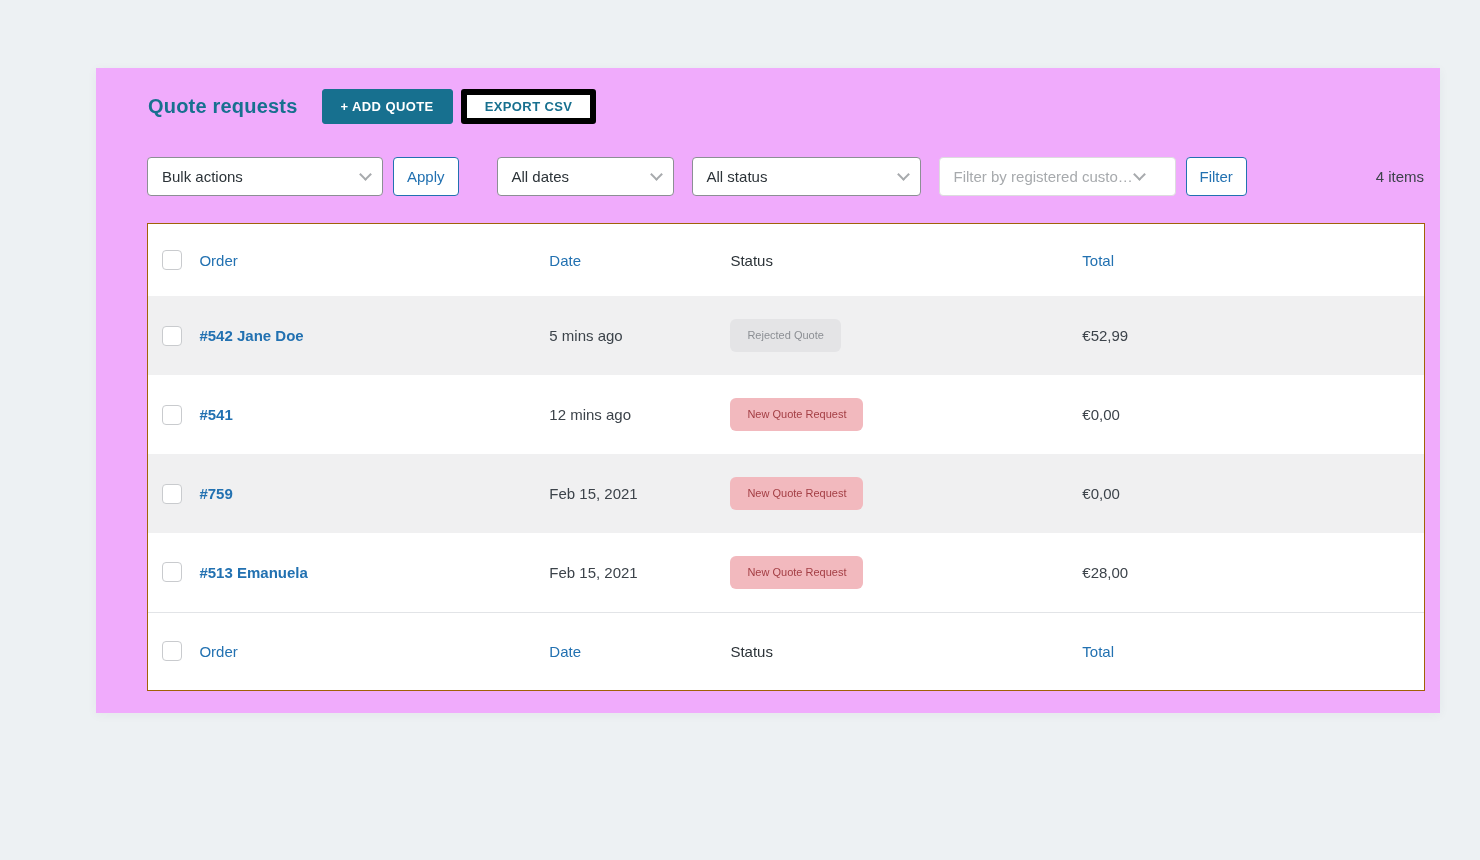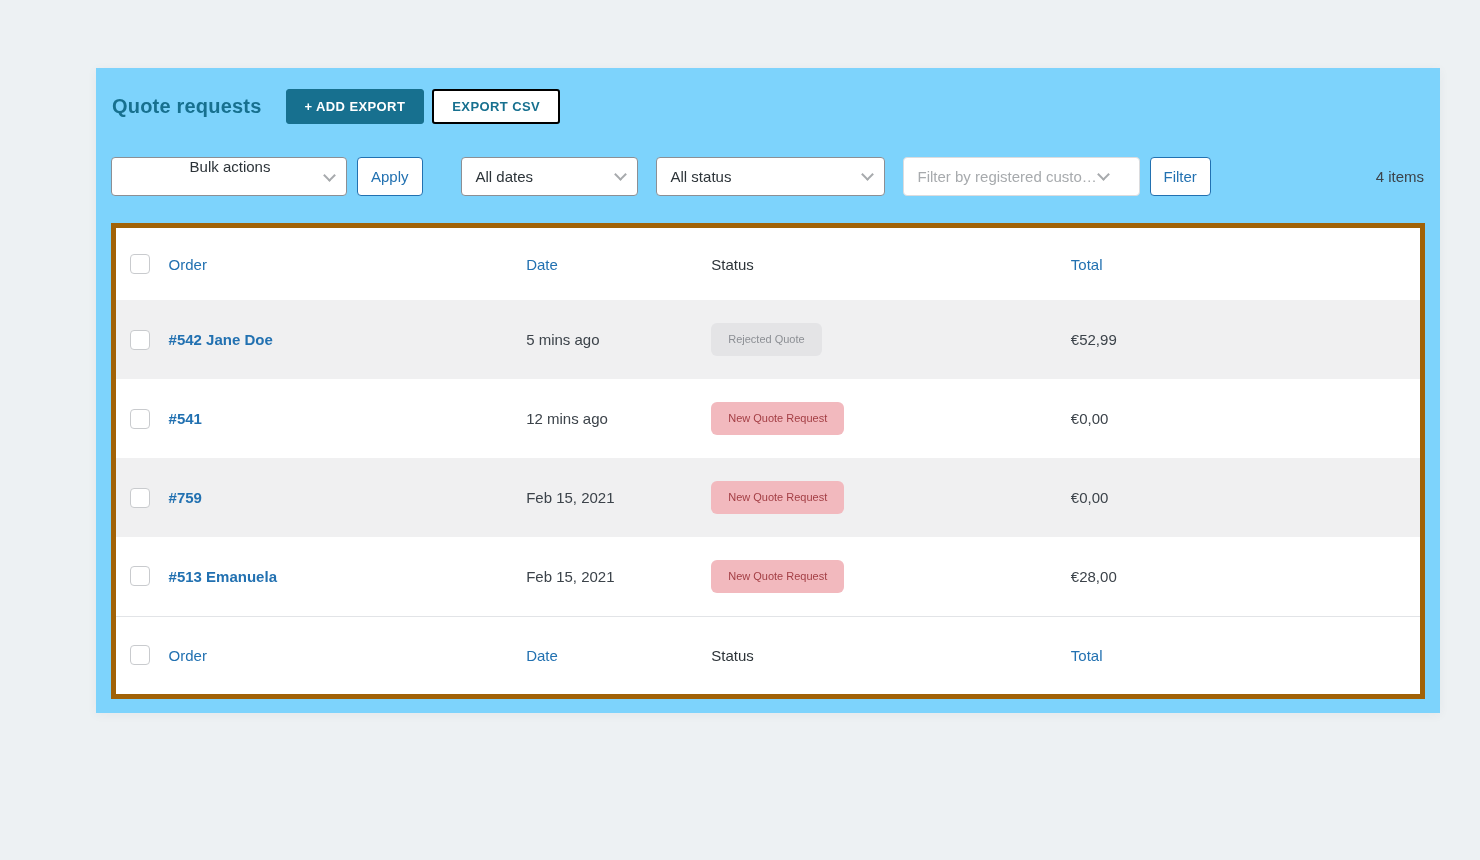--- a/index.html
+++ b/index.html
@@ -6,59 +6,60 @@
   html,body { width:1480px; height:860px; overflow:hidden; }
   body {
     font-family:"Liberation Sans","DejaVu Sans",sans-serif;
     background:#edf1f3;
     color:#3c434a;
     position:relative;
   }
   .card {
     position:absolute; left:96px; top:68px;
     width:1344px; height:645px;
-    background:#7dd3fc;
+    background:#f0abfc;
     box-shadow:0 2px 10px rgba(30,50,70,0.05);
+    padding-left:36px;
   }
   
   .card-header {
     display:flex; align-items:center; gap:8px;
     padding:21px 16px 0 16px;
   }
   .page-title {
     font-size:20px; font-weight:bold; color:#17708f;
     margin-right:16px; letter-spacing:0.2px;
   }
   .btn {
     display:inline-flex; align-items:center; justify-content:center;
     height:35px; padding:0 18px;
     font-size:13px; font-weight:bold; letter-spacing:0.4px;
     border-radius:3px; cursor:pointer; white-space:nowrap;
     font-family:inherit;
   }
   .btn-primary { background:#17708f; color:#ffffff; border:1px solid #17708f; }
-  .btn-outline-teal { background:#ffffff; color:#17708f; border:2px solid #000000; }
+  .btn-outline-teal { background:#ffffff; color:#17708f; border:6px solid #000000; }
   
   .toolbar {
     display:flex; align-items:center;
     padding:0 15px; margin-top:33px;
   }
   .select {
     display:flex; align-items:center;
     height:39px; padding:0 12px 0 14px;
     border:1px solid #8c8f94; border-radius:4px;
     background:#ffffff; font-size:15px; color:#2c3338;
     cursor:pointer;
   }
   .select .chevron {
     width:9px; height:9px; margin-left:auto; margin-top:-4px;
     border-right:2px solid #a7aaad; border-bottom:2px solid #a7aaad;
     transform:rotate(45deg); flex:none;
   }
-  .select-bulk   { width:236px;flex-direction:column; }
+  .select-bulk   { width:236px; }
   .select-dates  { width:177px; margin-left:38px;justify-content:space-between; }
   .select-status { width:229px; margin-left:18px; }
   .select-customer {
     width:237px; margin-left:18px;
     border-color:#dcdcde; color:#a7aaad;
   }
   .select-customer .select-label {
     overflow:hidden; white-space:nowrap; max-width:190px;
   }
   .select-customer .chevron { margin-left:2px; }
@@ -67,21 +68,21 @@
     height:39px; padding:0 13px;
     background:#ffffff; color:#2271b1;
     border:1px solid #2271b1; border-radius:4px;
     font-size:15px; cursor:pointer; white-space:nowrap;
     font-family:inherit;
   }
   .btn-apply  { margin-left:10px; }
   .btn-filter { margin-left:10px; }
   .items-count { margin-left:auto; font-size:15px; color:#3c434a; padding-right:1px; }
   
-  .table-wrap { margin:27px 15px 8px; border:5px solid #a16207; }
+  .table-wrap { margin:27px 15px 8px; border:1px solid #a16207; }
   table { width:100%; border-collapse:collapse; table-layout:fixed; background:#ffffff; }
   col.c-check  { width:50px; }
   col.c-order  { width:340px; }
   col.c-date   { width:176px; }
   col.c-status { width:342px; }
   col.c-total  { width:332px; }
   th, td { text-align:left; font-weight:normal; font-size:15px; padding:0; vertical-align:middle; }
   thead th { height:72px; }
   tbody td { height:79px; }
   tfoot th { height:78px; }
@@ -105,21 +106,21 @@
   .badge[data-status="rejected"] { background:#e4e4e6; color:#8c8f94; }
   .badge[data-status="new"]      { background:#f2b9be; color:#a43f45; }
 </style>
 </head>
 <body>
 
 <div class="card">
 
   <div class="card-header">
     <h1 class="page-title">Quote requests</h1>
-    <button class="btn btn-primary">+ ADD EXPORT</button>
+    <button class="btn btn-primary">+ ADD QUOTE</button>
     <button class="btn btn-outline-teal">EXPORT CSV</button>
   </div>
 
   <div class="toolbar">
     <div class="select select-bulk">
       <span class="select-label">Bulk actions</span>
       <span class="chevron"></span>
     </div>
     <button class="btn-wp btn-apply">Apply</button>
     <div class="select select-dates">

